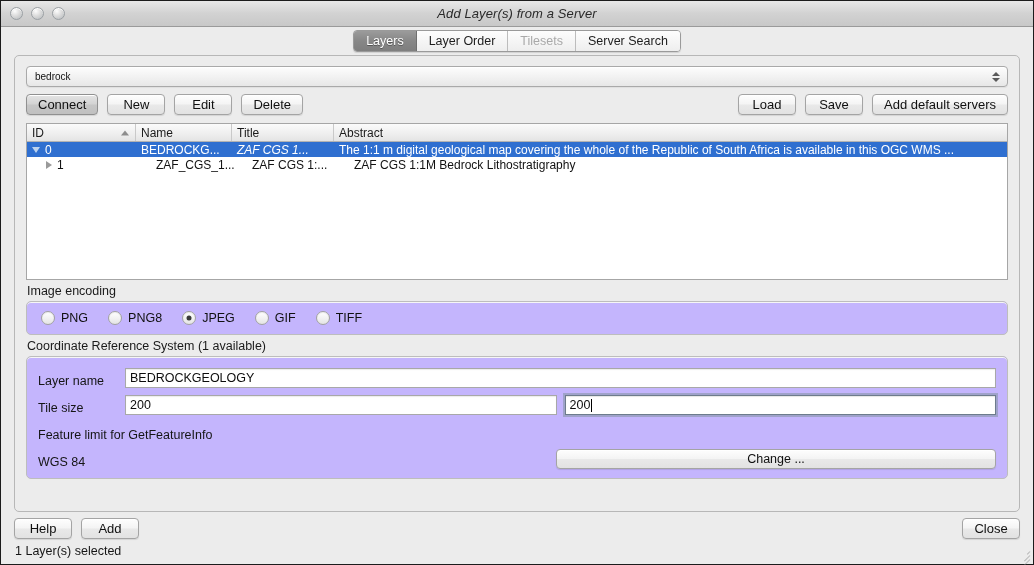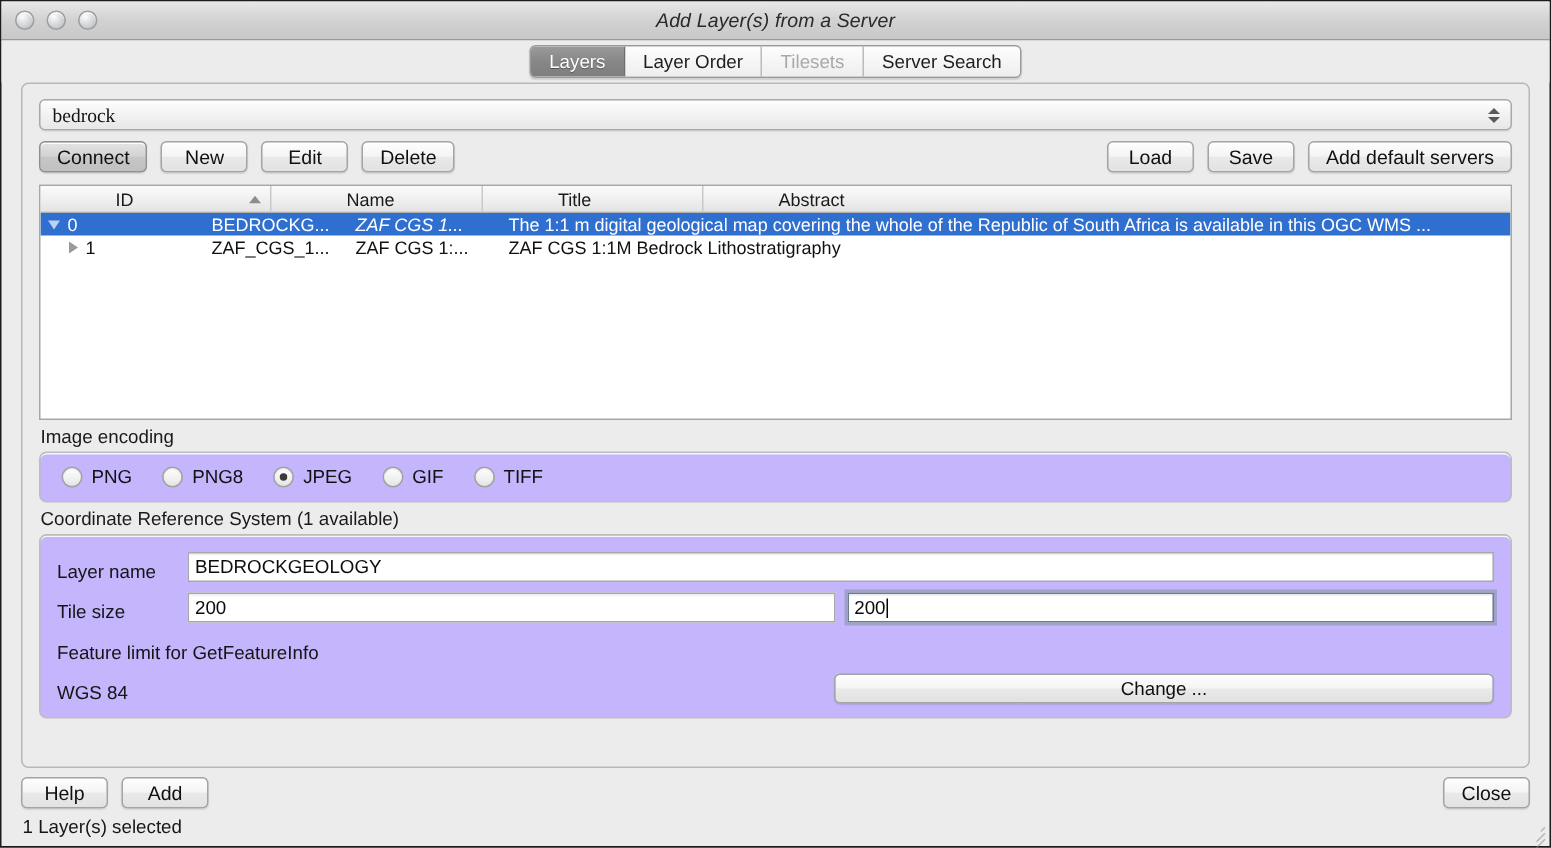--- a/index.html
+++ b/index.html
@@ -106,23 +106,22 @@
   .combo {
     height: 21px;
     border: 1px solid #a9a9a9;
     border-radius: 4px;
     background: linear-gradient(to bottom, #fdfdfd 0%, #f1f1f1 55%, #e7e7e7 100%);
     display: flex; align-items: center;
     position: relative;
     box-shadow: inset 0 1px 0 #ffffff, 0 1px 1px rgba(0,0,0,.06);
   }
   .combo-text {
-    font-size: 13px; color: #111;
+    font-size: 10px; color: #111;
     padding-left: 8px;
-    font-family: Liberation Serif, serif;
   }
   .combo-stepper {
     position: absolute; right: 7px; top: 50%;
     transform: translateY(-50%);
     display: flex; flex-direction: column; gap: 2px;
   }
   .combo-stepper i {
     display: block;
     width: 0; height: 0;
     border-left: 4px solid transparent;
@@ -177,21 +176,20 @@
     font-size: 12px;
     color: #1a1a1a;
   }
   #tree-head .th {
     display: flex; align-items: center;
     padding-left: 5px;
     border-right: 1px solid #c9c9c9;
     position: relative;
     overflow: hidden;
     white-space: nowrap;
-    margin-left: 45px;
   }
   #tree-head .th:last-child { border-right: none; flex: 1 1 auto; }
   .sort-caret {
     position: absolute; right: 6px; top: 50%;
     transform: translateY(-50%);
     width: 0; height: 0;
     border-left: 4px solid transparent;
     border-right: 4px solid transparent;
     border-bottom: 5px solid #8d8d8d;
   }
@@ -425,21 +423,21 @@
         <div class="tcell" style="width:102px;flex:0 0 102px;font-style:italic;">ZAF CGS 1...</div>
         <div class="tcell last">The 1:1 m digital geological map covering the whole of the Republic of South Africa is available in this OGC WMS ...</div>
       </div>
 
       <div class="trow">
         <div class="tcell" style="width:109px;flex:0 0 109px;">
           <span class="indent"></span>
           <span class="twisty closed"></span>
           <span>1</span>
         </div>
-        <div class="tcell" style="width:96px;flex:0 0 96px;">ZAF_CGS_1...</div>
+        <div class="tcell" style="width:96px;flex:0 0 96px;margin-left:15px;">ZAF_CGS_1...</div>
         <div class="tcell" style="width:102px;flex:0 0 102px;">ZAF CGS 1:...</div>
         <div class="tcell last">ZAF CGS 1:1M Bedrock Lithostratigraphy</div>
       </div>
     </div>
 
     <div class="grouplabel">Image encoding</div>
     <div class="groupbox" id="encbox">
       <div class="radio">
         <span class="dot"></span>
         <span>PNG</span>

